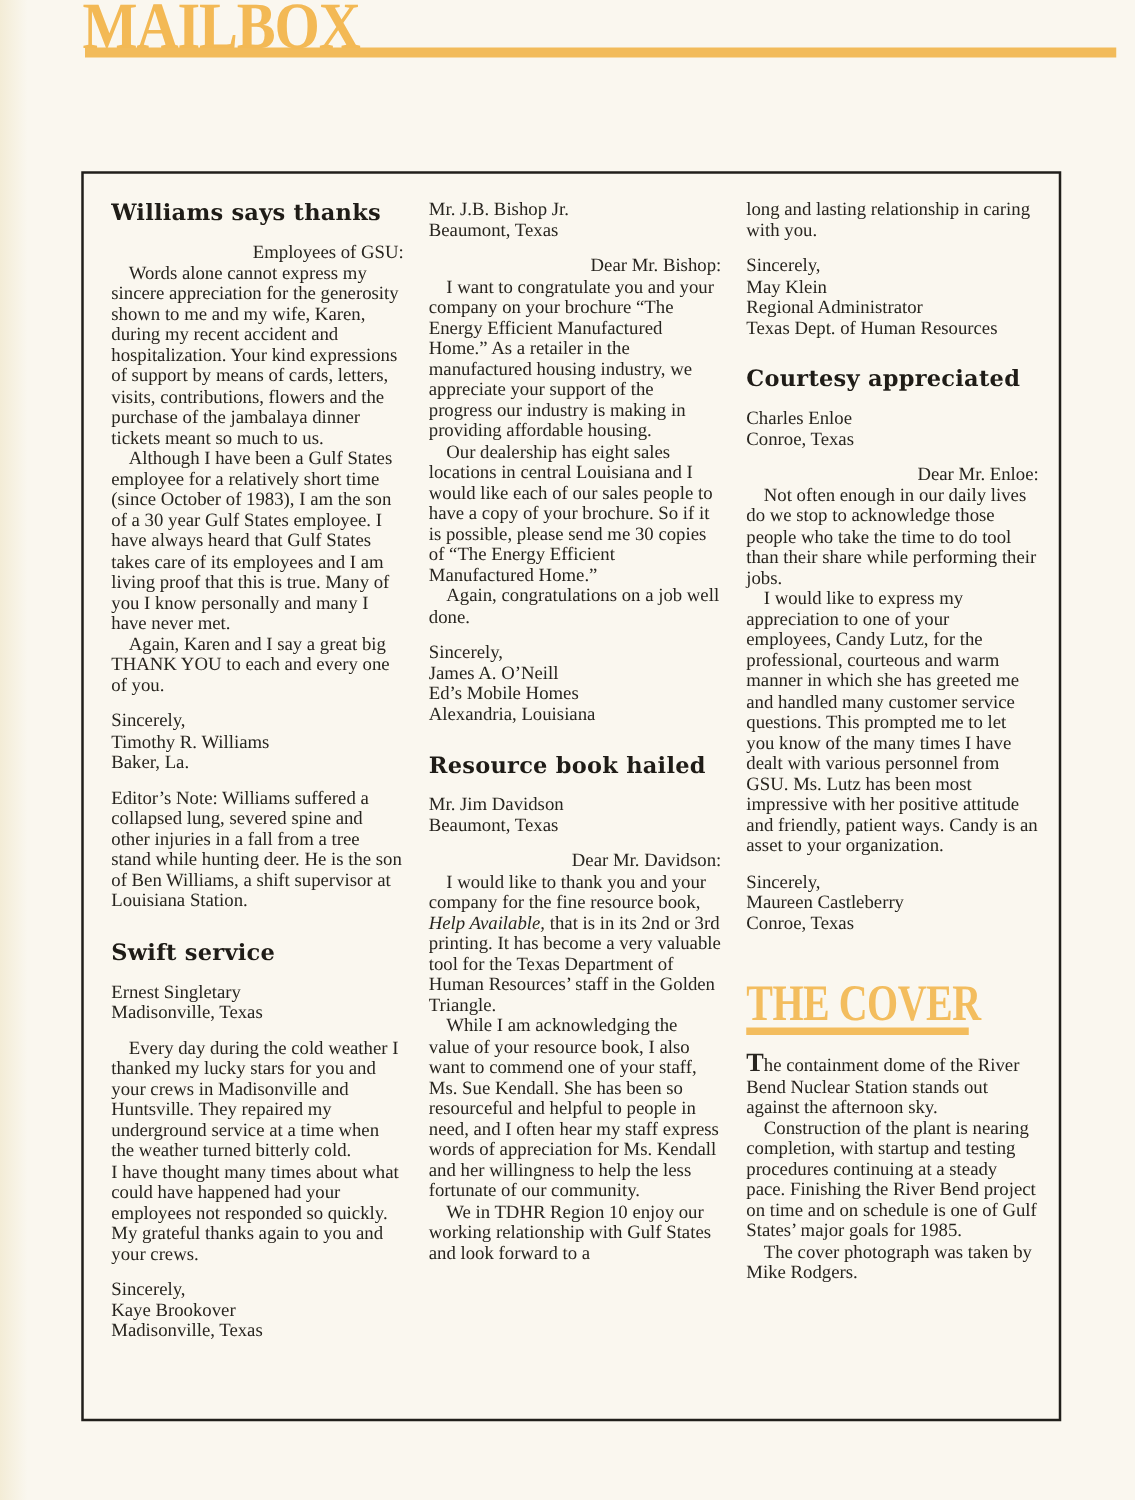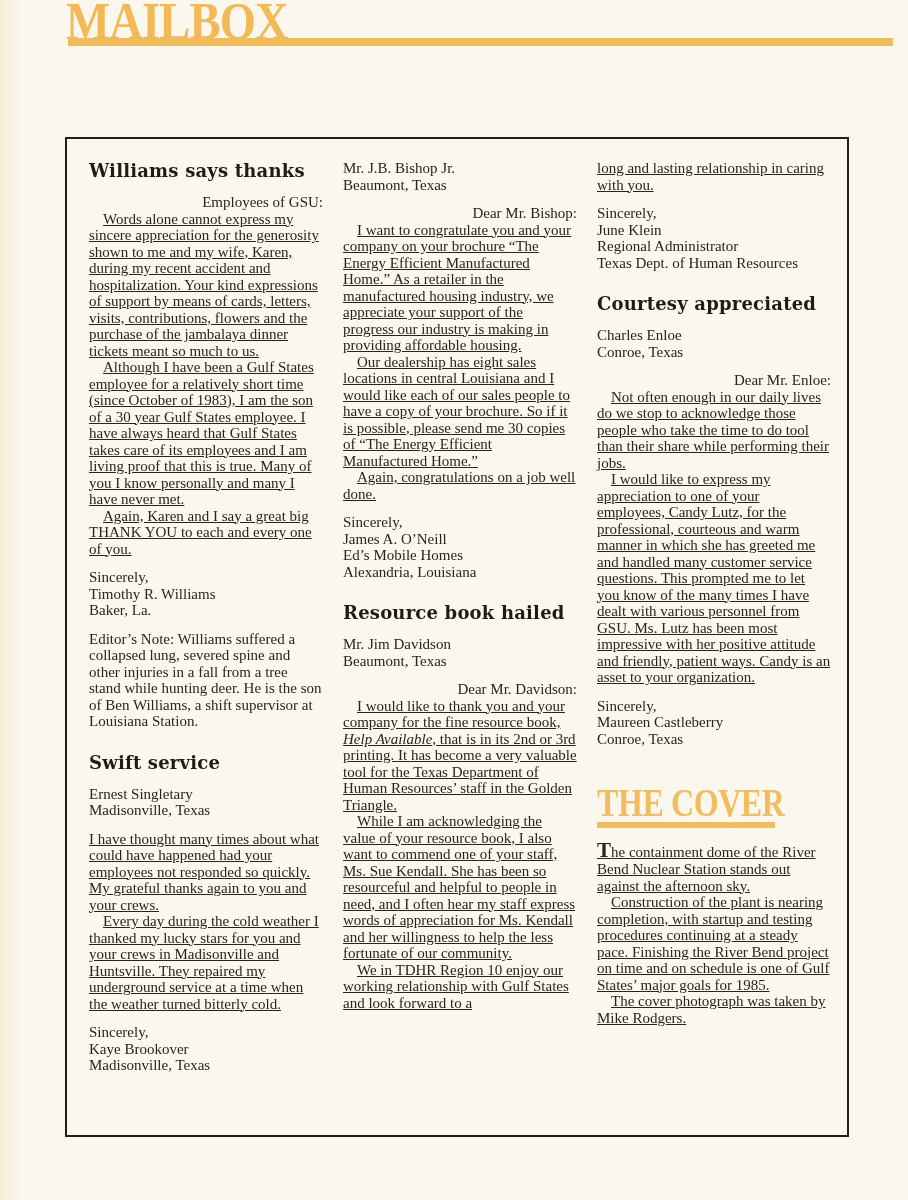--- a/index.html
+++ b/index.html
@@ -28,21 +28,21 @@
   .col > :first-child{margin-top:0;}
   .blk-heading{
     font-family:"DejaVu Serif","Liberation Serif",serif;
     font-size:18px;line-height:22px;font-weight:bold;color:#1f1c17;
     margin:22px 0 12px;letter-spacing:.2px;
   }
   .blk-lines{margin:12px 0;}
   .blk-note{margin:12px 0;}
   .blk-body{margin:12px 0;}
   .salut{margin:0;text-indent:0;text-align:right;}
-  .para{margin:0;text-indent:14px;text-decoration:underline;}
+  .para{margin:0;text-indent:14px;}
   .para.noindent{text-indent:0;}
   .it{font-style:italic;}
   .bold{font-weight:normal;}
   .drop{font-weight:bold;font-size:21px;line-height:1;}
   
   .blk-cover{margin:38px 0 12px;}
   .cover-title{
     display:block;margin:0 0 3px;white-space:nowrap;
     font-family:"Liberation Serif",serif;font-weight:bold;
     font-size:41px;line-height:34px;letter-spacing:-.5px;color:#f3bd5e;
@@ -73,22 +73,22 @@
           <div class="line">Timothy R. Williams</div>
           <div class="line">Baker, La.</div>
         </div>
         <p class="blk-note"><span class="bold">Editor’s Note:</span><span> Williams suffered a collapsed lung, severed spine and other injuries in a fall from a tree stand while hunting deer. He is the son of Ben Williams, a shift supervisor at Louisiana Station.</span></p>
         <h2 class="blk-heading">Swift service</h2>
         <div class="blk-lines">
           <div class="line">Ernest Singletary</div>
           <div class="line">Madisonville, Texas</div>
         </div>
         <div class="blk-body">
+          <p class="para"><span>Every day during the cold weather I thanked my lucky stars for you and your crews in Madisonville and Huntsville. They repaired my underground service at a time when the weather turned bitterly cold.</span></p>
           <p class="para noindent"><span>I have thought many times about what could have happened had your employees not responded so quickly. My grateful thanks again to you and your crews.</span></p>
-          <p class="para"><span>Every day during the cold weather I thanked my lucky stars for you and your crews in Madisonville and Huntsville. They repaired my underground service at a time when the weather turned bitterly cold.</span></p>
         </div>
         <div class="blk-lines">
           <div class="line">Sincerely,</div>
           <div class="line">Kaye Brookover</div>
           <div class="line">Madisonville, Texas</div>
         </div>
       </div>
       <div class="col">
         <div class="blk-lines">
           <div class="line">Mr. J.B. Bishop Jr.</div>
@@ -117,21 +117,21 @@
           <p class="para"><span>While I am acknowledging the value of your resource book, I also want to commend one of your staff, Ms. Sue Kendall. She has been so resourceful and helpful to people in need, and I often hear my staff express words of appreciation for Ms. Kendall and her willingness to help the less fortunate of our community.</span></p>
           <p class="para"><span>We in TDHR Region 10 enjoy our working relationship with Gulf States and look forward to a</span></p>
         </div>
       </div>
       <div class="col">
         <div class="blk-body">
           <p class="para noindent"><span>long and lasting relationship in caring with you.</span></p>
         </div>
         <div class="blk-lines">
           <div class="line">Sincerely,</div>
-          <div class="line">June Klein</div>
+          <div class="line">May Klein</div>
           <div class="line">Regional Administrator</div>
           <div class="line">Texas Dept. of Human Resources</div>
         </div>
         <h2 class="blk-heading">Courtesy appreciated</h2>
         <div class="blk-lines">
           <div class="line">Charles Enloe</div>
           <div class="line">Conroe, Texas</div>
         </div>
         <div class="blk-body">
           <p class="salut">Dear Mr. Enloe:</p>

